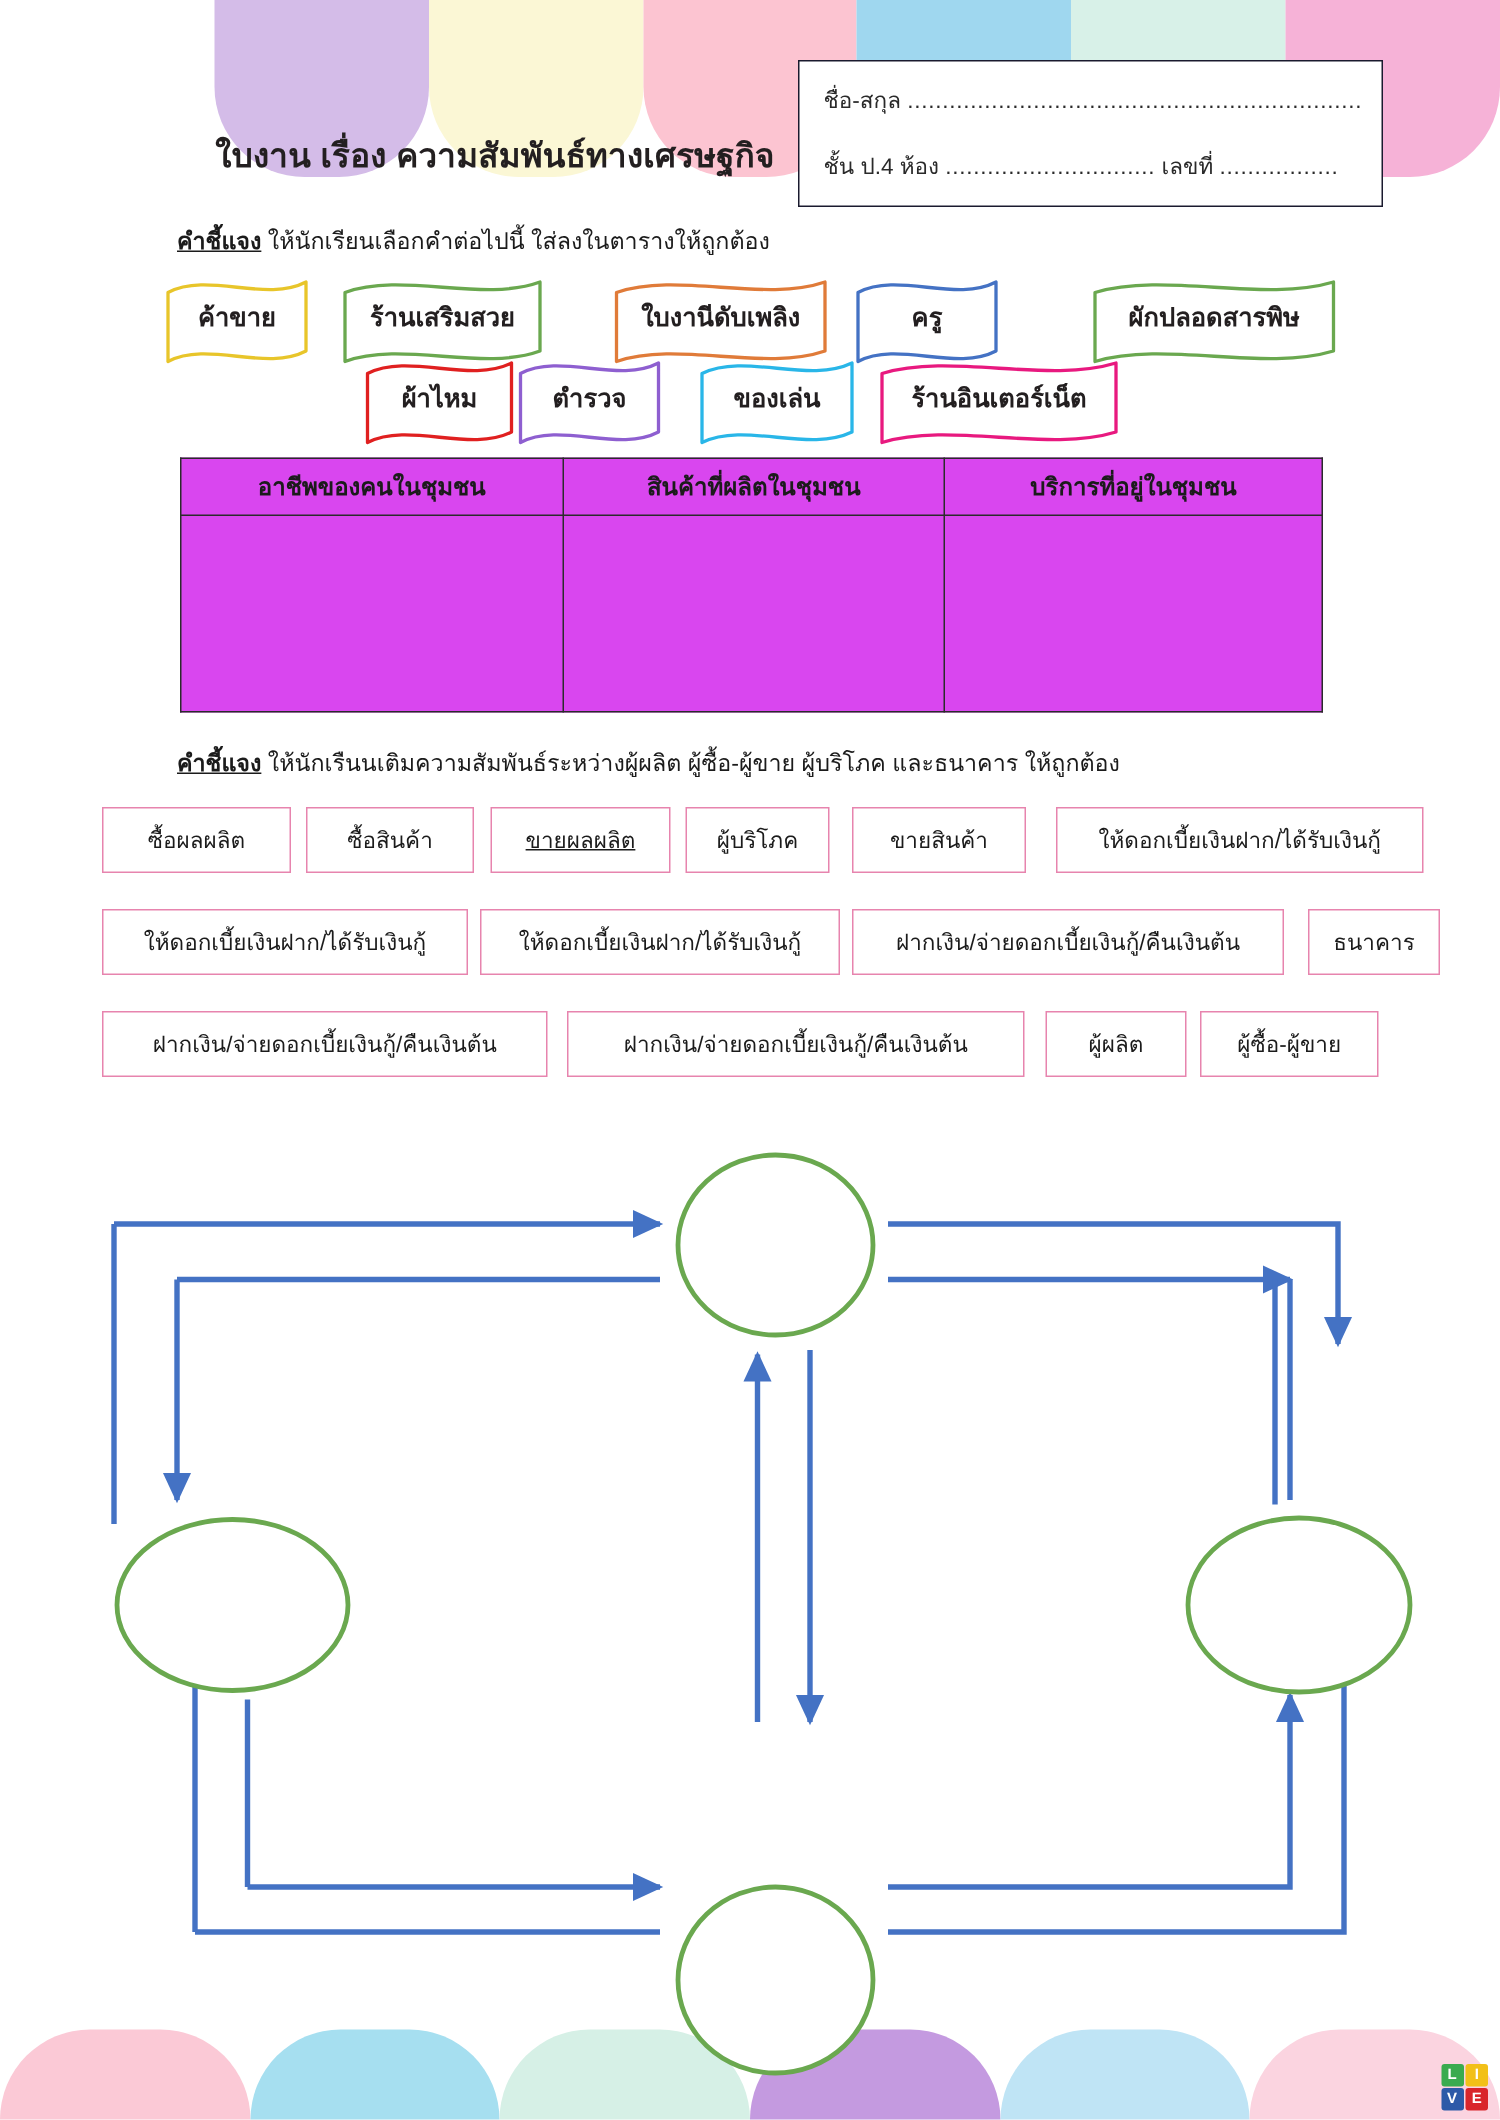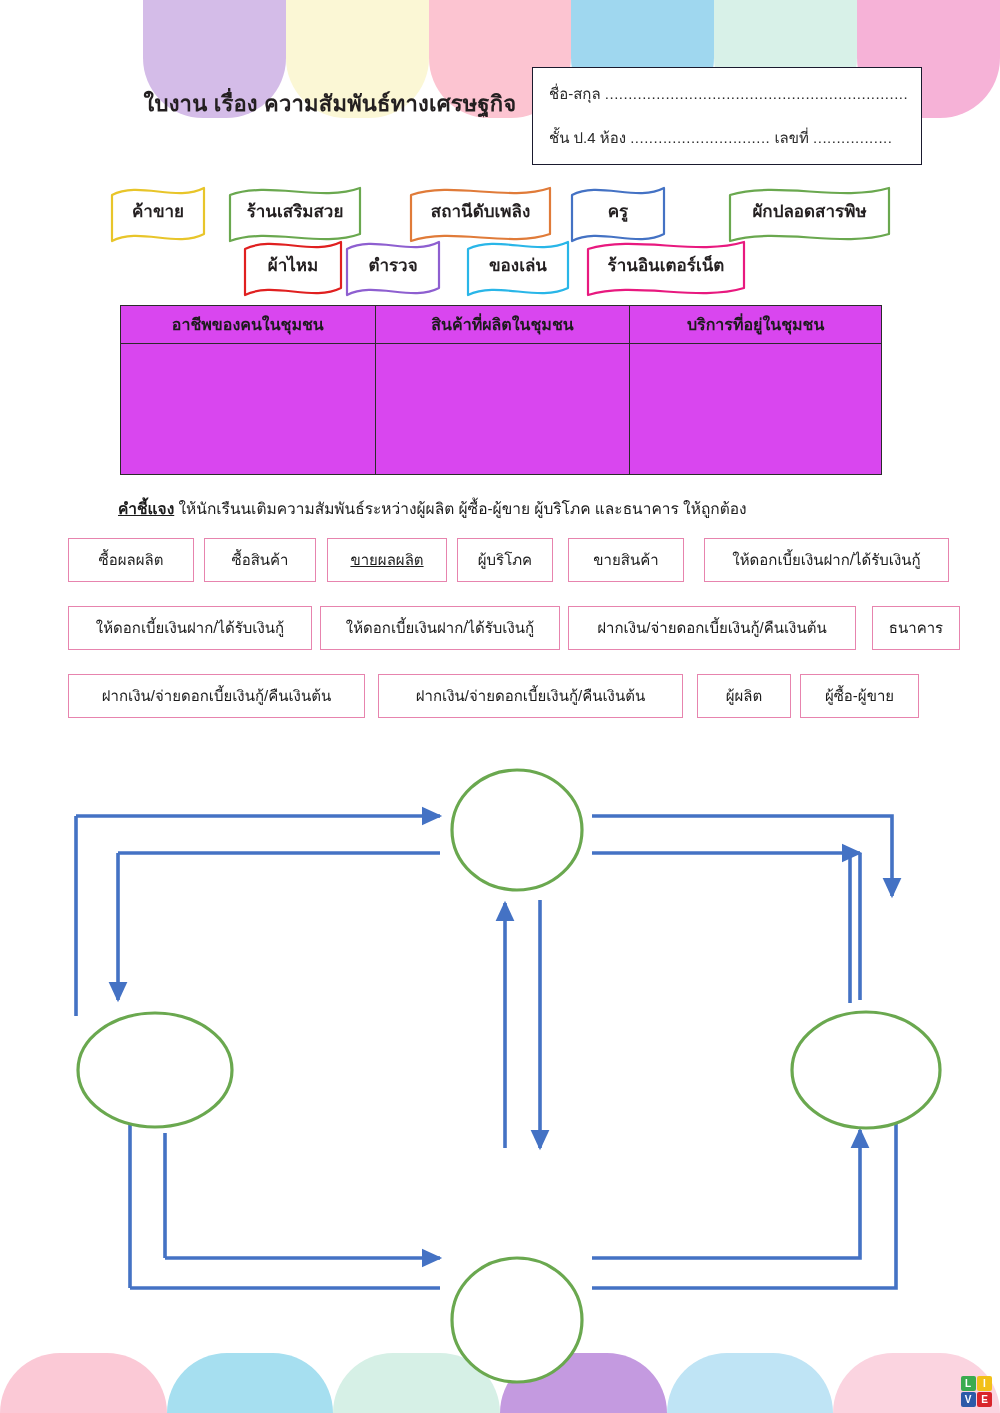--- a/index.html
+++ b/index.html
@@ -28,21 +28,20 @@
   #page-title {
     position:absolute; left:120px; top:86px; width:420px;
     text-align:center;
     font-size:22px; font-weight:bold; color:#231f20;
     letter-spacing:.2px;
   }
   #name-box {
     position:absolute; left:532px; top:40px; width:390px; height:98px;
     border:1.6px solid #1a1a2e; background:#ffffff;
     padding:14px 16px 0 16px;
-    margin-top:27px;
   }
   .name-line { font-size:15px; color:#2a2a2a; margin-bottom:20px; white-space:nowrap; }
   .dots { letter-spacing:.5px; }
 
   
   .instr { position:absolute; font-size:15.5px; color:#1b1b1b; white-space:nowrap; }
   .instr .lead { font-weight:bold; text-decoration:underline; }
   #instr-1 { left:118px; top:148px; }
   #instr-2 { left:118px; top:496px; }
 
@@ -124,39 +123,42 @@
       <span class="dots">.................................................................</span>
     </div>
     <div class="name-line">
       <span>ชั้น ป.4 ห้อง</span>
       <span class="dots">..............................</span>
       <span>เลขที่</span>
       <span class="dots">.................</span>
     </div>
   </div>
 
+  <div class="instr" id="instr-1">
+    <span class="lead">คำชี้แจง</span><span> ให้นักเรียนเลือกคำต่อไปนี้ ใส่ลงในตารางให้ถูกต้อง</span>
+  </div>
 
   <div id="flags">
       <div class="flag" style="left: 110px; top: 0px; width: 96px; height: 50px;">
         <svg width="96" height="64" viewBox="0 0 96 64">
           <path d="M 2,9 C 28.799999999999997,-5 67.19999999999999,16 94,2 L 94,48 C 67.19999999999999,62 28.799999999999997,41 2,55 Z" fill="none" stroke="#e8c52a" stroke-width="2.2" stroke-linejoin="round"></path>
         </svg>
         <div class="flabel">ค้าขาย</div>
       </div>
       <div class="flag" style="left: 228px; top: 0px; width: 134px; height: 50px;">
         <svg width="134" height="64" viewBox="0 0 134 64">
           <path d="M 2,9 C 40.199999999999996,-5 93.8,16 132,2 L 132,48 C 93.8,62 40.199999999999996,41 2,55 Z" fill="none" stroke="#6aa84f" stroke-width="2.2" stroke-linejoin="round"></path>
         </svg>
         <div class="flabel">ร้านเสริมสวย</div>
       </div>
       <div class="flag" style="left: 409px; top: 0px; width: 143px; height: 50px;">
         <svg width="143" height="64" viewBox="0 0 143 64">
           <path d="M 2,9 C 42.9,-5 100.1,16 141,2 L 141,48 C 100.1,62 42.9,41 2,55 Z" fill="none" stroke="#e07b39" stroke-width="2.2" stroke-linejoin="round"></path>
         </svg>
-        <div class="flabel">สถานีดับเพลิง</div>
+        <div class="flabel">ใบงานีดับเพลิง</div>
       </div>
       <div class="flag" style="left: 570px; top: 0px; width: 96px; height: 50px;">
         <svg width="96" height="64" viewBox="0 0 96 64">
           <path d="M 2,9 C 28.799999999999997,-5 67.19999999999999,16 94,2 L 94,48 C 67.19999999999999,62 28.799999999999997,41 2,55 Z" fill="none" stroke="#4472c4" stroke-width="2.2" stroke-linejoin="round"></path>
         </svg>
         <div class="flabel">ครู</div>
       </div>
       <div class="flag" style="left: 728px; top: 0px; width: 163px; height: 50px;">
         <svg width="163" height="64" viewBox="0 0 163 64">
           <path d="M 2,9 C 48.9,-5 114.1,16 161,2 L 161,48 C 114.1,62 48.9,41 2,55 Z" fill="none" stroke="#6aa84f" stroke-width="2.2" stroke-linejoin="round"></path>

